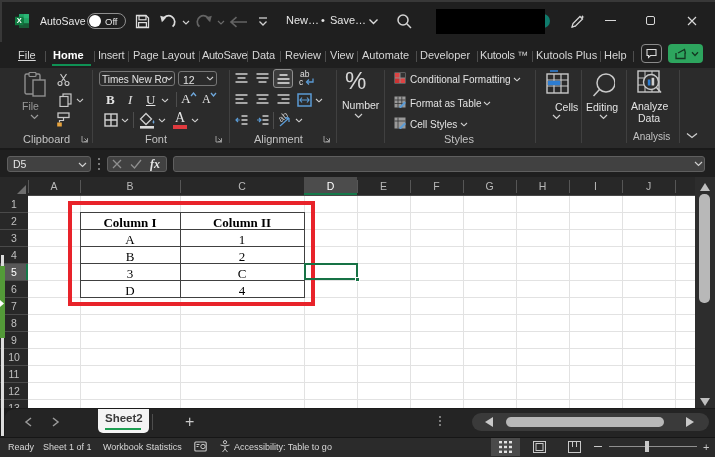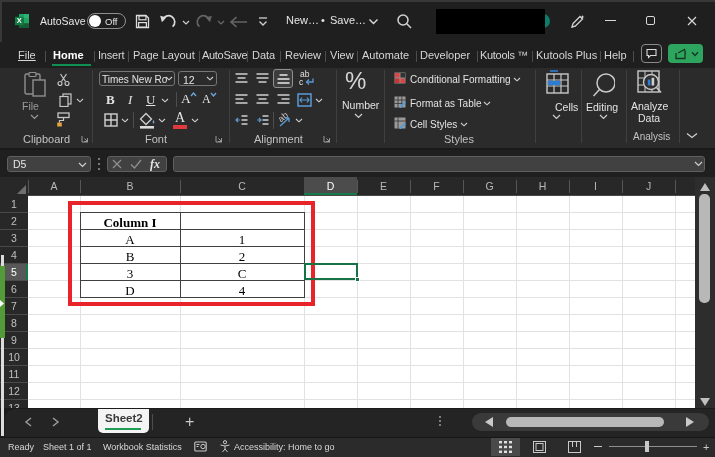--- a/index.html
+++ b/index.html
@@ -513,20 +513,21 @@
       </svg>
 
     <div class="abs" style="left:80px;top:16px;width:225px;height:86px;border:1.5px solid #404040;"></div>
     <div class="abs" style="left:80px;top:33px;width:225px;height:1.2px;background:#404040;"></div>
     <div class="abs" style="left:80px;top:50px;width:225px;height:1.2px;background:#404040;"></div>
     <div class="abs" style="left:80px;top:67px;width:225px;height:1.2px;background:#404040;"></div>
     <div class="abs" style="left:80px;top:84px;width:225px;height:1.2px;background:#404040;"></div>
     <div class="abs" style="left:180px;top:16px;width:1.2px;height:86px;background:#404040;"></div>
 
     <div class="tcell" style="left:80px;top:19px;width:100px;font-weight:bold;">Column I</div>
+    <div class="tcell" style="left:180px;top:19px;width:124px;font-weight:bold;">Column II</div>
     <div class="tcell" style="left:80px;top:36px;width:100px;">A</div>
     <div class="tcell" style="left:180px;top:36px;width:124px;">1</div>
     <div class="tcell" style="left:80px;top:53px;width:100px;">B</div>
     <div class="tcell" style="left:180px;top:53px;width:124px;">2</div>
     <div class="tcell" style="left:80px;top:70px;width:100px;">3</div>
     <div class="tcell" style="left:180px;top:70px;width:124px;">C</div>
     <div class="tcell" style="left:80px;top:87px;width:100px;">D</div>
     <div class="tcell" style="left:180px;top:87px;width:124px;">4</div>
 
     <div class="abs" style="left:68px;top:5px;width:247px;height:105px;border:4px solid #e8232a;"></div>
@@ -576,21 +577,21 @@
   <div class="stxt" style="left:103px;top:442px;">Workbook Statistics</div>
   <svg class="abs" style="left:194px;top:440px" width="13" height="12" viewBox="0 0 13 12">
     <rect x="0.8" y="2" width="11.4" height="9" rx="1" fill="none" stroke="#c9c9c9" stroke-width="1.1"></rect>
     <circle cx="9" cy="6.5" r="2.2" fill="none" stroke="#c9c9c9" stroke-width="1"></circle>
     <path d="M2.5 4.5 h3 M2.5 6.5 h2" stroke="#c9c9c9" stroke-width="1"></path>
   </svg>
   <svg class="abs" style="left:219px;top:440px" width="12" height="13" viewBox="0 0 12 13">
     <circle cx="6" cy="2.2" r="1.6" fill="none" stroke="#c9c9c9" stroke-width="1"></circle>
     <path d="M1.5 5 L6 6 L10.5 5 M6 6 V9 M6 9 L3.5 12 M6 9 L8.5 12" stroke="#c9c9c9" stroke-width="1" fill="none"></path>
   </svg>
-  <div class="stxt" style="left:234px;top:442px;">Accessibility: Home to go</div>
+  <div class="stxt" style="left:234px;top:442px;">Accessibility: Table to go</div>
 
   <div class="abs" style="left:491px;top:438px;width:29px;height:18px;background:#4a4a4a;"></div>
   <svg class="abs" style="left:499px;top:441px" width="13" height="12" viewBox="0 0 13 12">
     <g fill="#e0e0e0">
       <rect x="0" y="0" width="3" height="2.4"></rect>
         <rect x="5" y="0" width="3" height="2.4"></rect>
         <rect x="10" y="0" width="3" height="2.4"></rect>
       <rect x="0" y="4.8" width="3" height="2.4"></rect>
         <rect x="5" y="4.8" width="3" height="2.4"></rect>
         <rect x="10" y="4.8" width="3" height="2.4"></rect>

